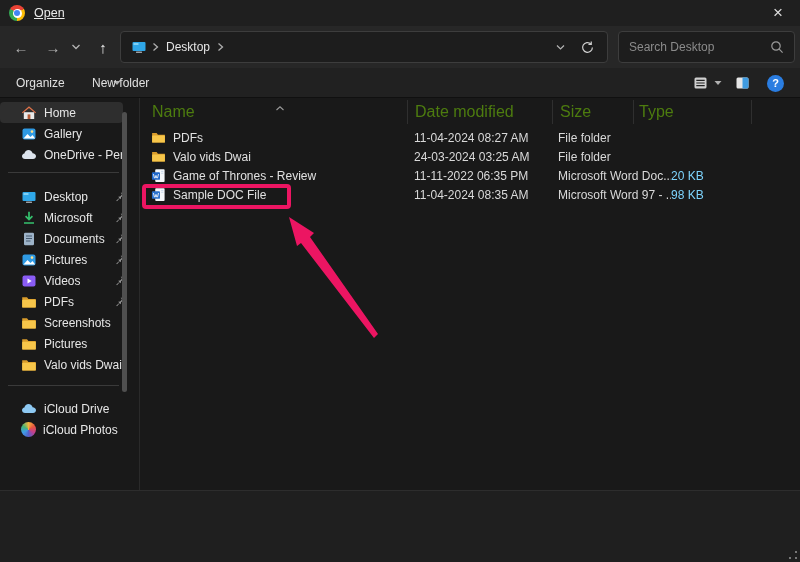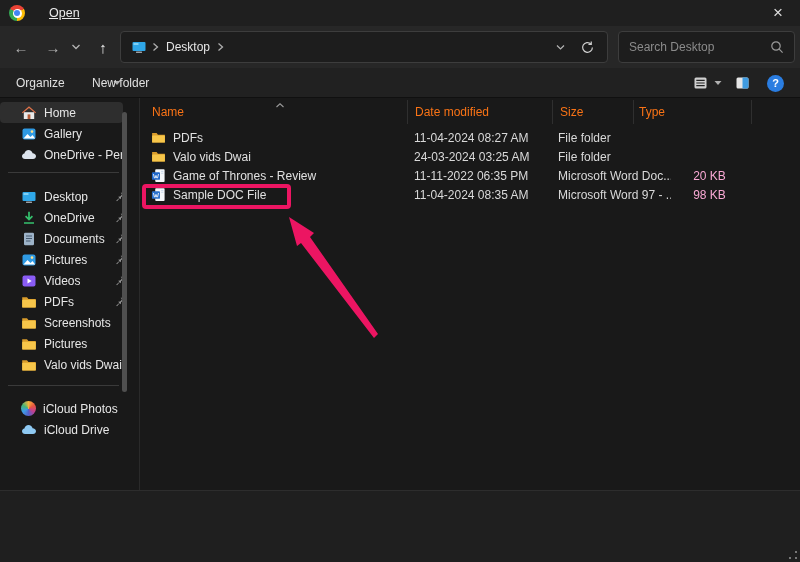--- a/index.html
+++ b/index.html
@@ -6,21 +6,21 @@
   html,body { width:800px; height:562px; }
   body { font-family:"Liberation Sans", sans-serif; background:#1a1a1a; color:#e4e4e4; overflow:hidden; position:relative; }
   .window { position:absolute; inset:0; background:#191919; }
 
   
   .titlebar { position:absolute; top:0; left:0; right:0; height:26px; background:#1f1f1f; display:flex; align-items:center; }
   .chrome-logo { width:16px; height:16px; border-radius:50%; margin-left:9px; position:relative;
     background:conic-gradient(from -60deg, #ea4335 0deg 120deg, #fbbc05 120deg 240deg, #34a853 240deg 360deg); }
   .chrome-logo::before { content:""; position:absolute; inset:3.5px; border-radius:50%; background:#fff; }
   .chrome-logo::after { content:""; position:absolute; inset:5px; border-radius:50%; background:#4285f4; }
-  .win-title { font-size:12.5px; margin-left:24px; color:#eaeaea;text-decoration:underline; }
+  .win-title { font-size:12.5px; margin-left:9px; color:#eaeaea;text-decoration:underline; }
   .close-btn { position:absolute; right:0; top:0; width:44px; height:26px; display:flex; align-items:center; justify-content:center; font-size:17px; color:#dcdcdc; cursor:default; }
 
   
   .navbar { position:absolute; top:26px; left:0; right:0; height:42px; background:#272727; }
   .nav-btn { position:absolute; top:9px; height:24px; display:flex; align-items:center; justify-content:center; font-size:15px; color:#b4b4b4; }
   .addrbar, .searchbar { position:absolute; top:5px; height:32px; background:#1d1d1d; border:1px solid #3d3d3d; border-radius:4px; display:flex; align-items:center; }
   .addrbar { left:120px; width:488px; }
   .searchbar { left:618px; width:177px; }
   .crumb-sep { margin:0 4px; display:flex; }
   .crumb-label { font-size:12px; color:#e6e6e6; padding:0 2px; }
@@ -44,33 +44,33 @@
   .sb-div { height:1px; background:#3a3a3a; margin:7px 20px 13px 8px; }
   .sb-div2 { height:1px; background:#3a3a3a; margin:10px 20px 12px 8px; }
   .sb-top-pad { height:4px; }
   .sb-scroll { position:absolute; left:122px; top:14px; width:5px; height:280px; border-radius:3px; background:#4f4f4f; }
   .ic { display:flex; flex:none; }
   .icloud-photos-glyph { width:15px; height:15px; border-radius:50%;
     background:conic-gradient(#f2b13d,#e8553f,#c13f8f,#5561c9,#3f9ce8,#46b575,#f2b13d); }
 
   
   .filearea { position:absolute; left:141px; top:0; right:0; height:392px; }
-  .lv-header { display:flex; height:28px; align-items:center; color:#f97316; font-size:12px; position:relative;text-align:right; }
+  .lv-header { display:flex; height:28px; align-items:center; color:#4d7c0f; font-size:16px; position:relative;text-align:right; }
   .hcell { height:24px; display:flex; align-items:center; border-right:1px solid #2f2f2f; }
   .h-name { width:267px; padding-left:11px; }
   .h-date { width:145px; padding-left:7px; }
   .h-type { width:118px; padding-left:5px; }
   .h-size { width:81px; padding-left:7px; }
   .sort-caret { position:absolute; left:134px; top:0px; }
   .rows { margin-top:2px; }
   .lv-row { display:flex; height:19px; align-items:center; font-size:12px; color:#e0e0e0; }
   .c-name { width:267px; display:flex; align-items:center; gap:7px; padding-left:10px; overflow:hidden; white-space:nowrap; }
   .c-date { width:145px; padding-left:6px; color:#d9d9d9; }
   .c-type { width:118px; padding-left:5px; color:#d9d9d9; white-space:nowrap; overflow:hidden; }
-  .c-size { width:81px; text-align:center; padding-right:4px; color:#f9a8d4; }
+  .c-size { width:81px; text-align:left; padding-right:4px; color:#7dd3fc; }
 
   
   .footer { position:absolute; left:0; right:0; top:490px; height:72px; background:#1f1f1f; border-top:1px solid #2d2d2d; }
   .grip { position:absolute; right:3px; bottom:3px; width:8px; height:8px;
     background:radial-gradient(circle at 7px 1px,#777 1px,transparent 1.2px),
                radial-gradient(circle at 7px 7px,#777 1px,transparent 1.2px),
                radial-gradient(circle at 1px 7px,#777 1px,transparent 1.2px); }
 
   
   .hl-box { position:absolute; left:142px; top:184px; width:149px; height:25px; border:4px solid #ec1562; border-radius:4px; pointer-events:none; }
@@ -222,21 +222,21 @@
               <path fill="#9a9a9a" d="M8.6 1.2l4.2 4.2-1.7.5-2.2 2.2-.2 2.5-1.5-1.5-3.4 4-.9-.9 4-3.4-1.5-1.5 2.5-.2 2.2-2.2z"></path>
             </svg>
         </span>
       </div>
       <div class="sb-item">
         <span class="ic">
           <svg width="16" height="16" viewBox="0 0 16 16">
               <path d="M8 1.8v7.4M4.6 6.2L8 9.6l3.4-3.4M3 13h10" stroke="#35c26e" stroke-width="1.7" fill="none"></path>
             </svg>
         </span>
-        <span class="sb-label">OneDrive</span>
+        <span class="sb-label">Microsoft</span>
         <span class="sb-pin">
           <svg width="11" height="11" viewBox="0 0 14 14">
               <path fill="#9a9a9a" d="M8.6 1.2l4.2 4.2-1.7.5-2.2 2.2-.2 2.5-1.5-1.5-3.4 4-.9-.9 4-3.4-1.5-1.5 2.5-.2 2.2-2.2z"></path>
             </svg>
         </span>
       </div>
       <div class="sb-item">
         <span class="ic">
           <svg width="16" height="16" viewBox="0 0 16 16">
               <rect x="3" y="1.8" width="10" height="12.4" rx="1.2" fill="#9db3c8"></rect>
@@ -318,31 +318,31 @@
               <rect x="1.2" y="5.8" width="13.6" height="7.6" rx=".6" fill="#f7c64a"></rect>
             </svg>
         </span>
         <span class="sb-label">Valo vids Dwai</span>
       </div>
 
       <div class="sb-div2"></div>
 
       <div class="sb-item">
         <span class="ic">
+          <svg width="16" height="16" viewBox="0 0 16 16">
+              <path d="M4 12c-1.7 0-3-1.2-3-2.8 0-1.4 1-2.5 2.4-2.8C3.9 4.5 5.5 3 7.5 3c2 0 3.7 1.4 4.1 3.2 1.9.1 3.4 1.4 3.4 3 0 1.5-1.3 2.8-3 2.8z" fill="#8ec9f2"></path>
+            </svg>
+        </span>
+        <span class="sb-label">iCloud Drive</span>
+      </div>
+      <div class="sb-item">
+        <span class="ic">
             <span class="icloud-photos-glyph"></span>
           </span>
         <span class="sb-label">iCloud Photos</span>
-      </div>
-      <div class="sb-item">
-        <span class="ic">
-          <svg width="16" height="16" viewBox="0 0 16 16">
-              <path d="M4 12c-1.7 0-3-1.2-3-2.8 0-1.4 1-2.5 2.4-2.8C3.9 4.5 5.5 3 7.5 3c2 0 3.7 1.4 4.1 3.2 1.9.1 3.4 1.4 3.4 3 0 1.5-1.3 2.8-3 2.8z" fill="#8ec9f2"></path>
-            </svg>
-        </span>
-        <span class="sb-label">iCloud Drive</span>
       </div>
 
       <div class="sb-scroll"></div>
     </div>
 
     <div class="filearea">
       <div class="lv-header">
         <span class="sort-caret">
           <svg width="10" height="7" viewBox="0 0 10 7">
               <path d="M1.5 5L5 1.8 8.5 5" stroke="#9a9a9a" stroke-width="1.1" fill="none"></path>

